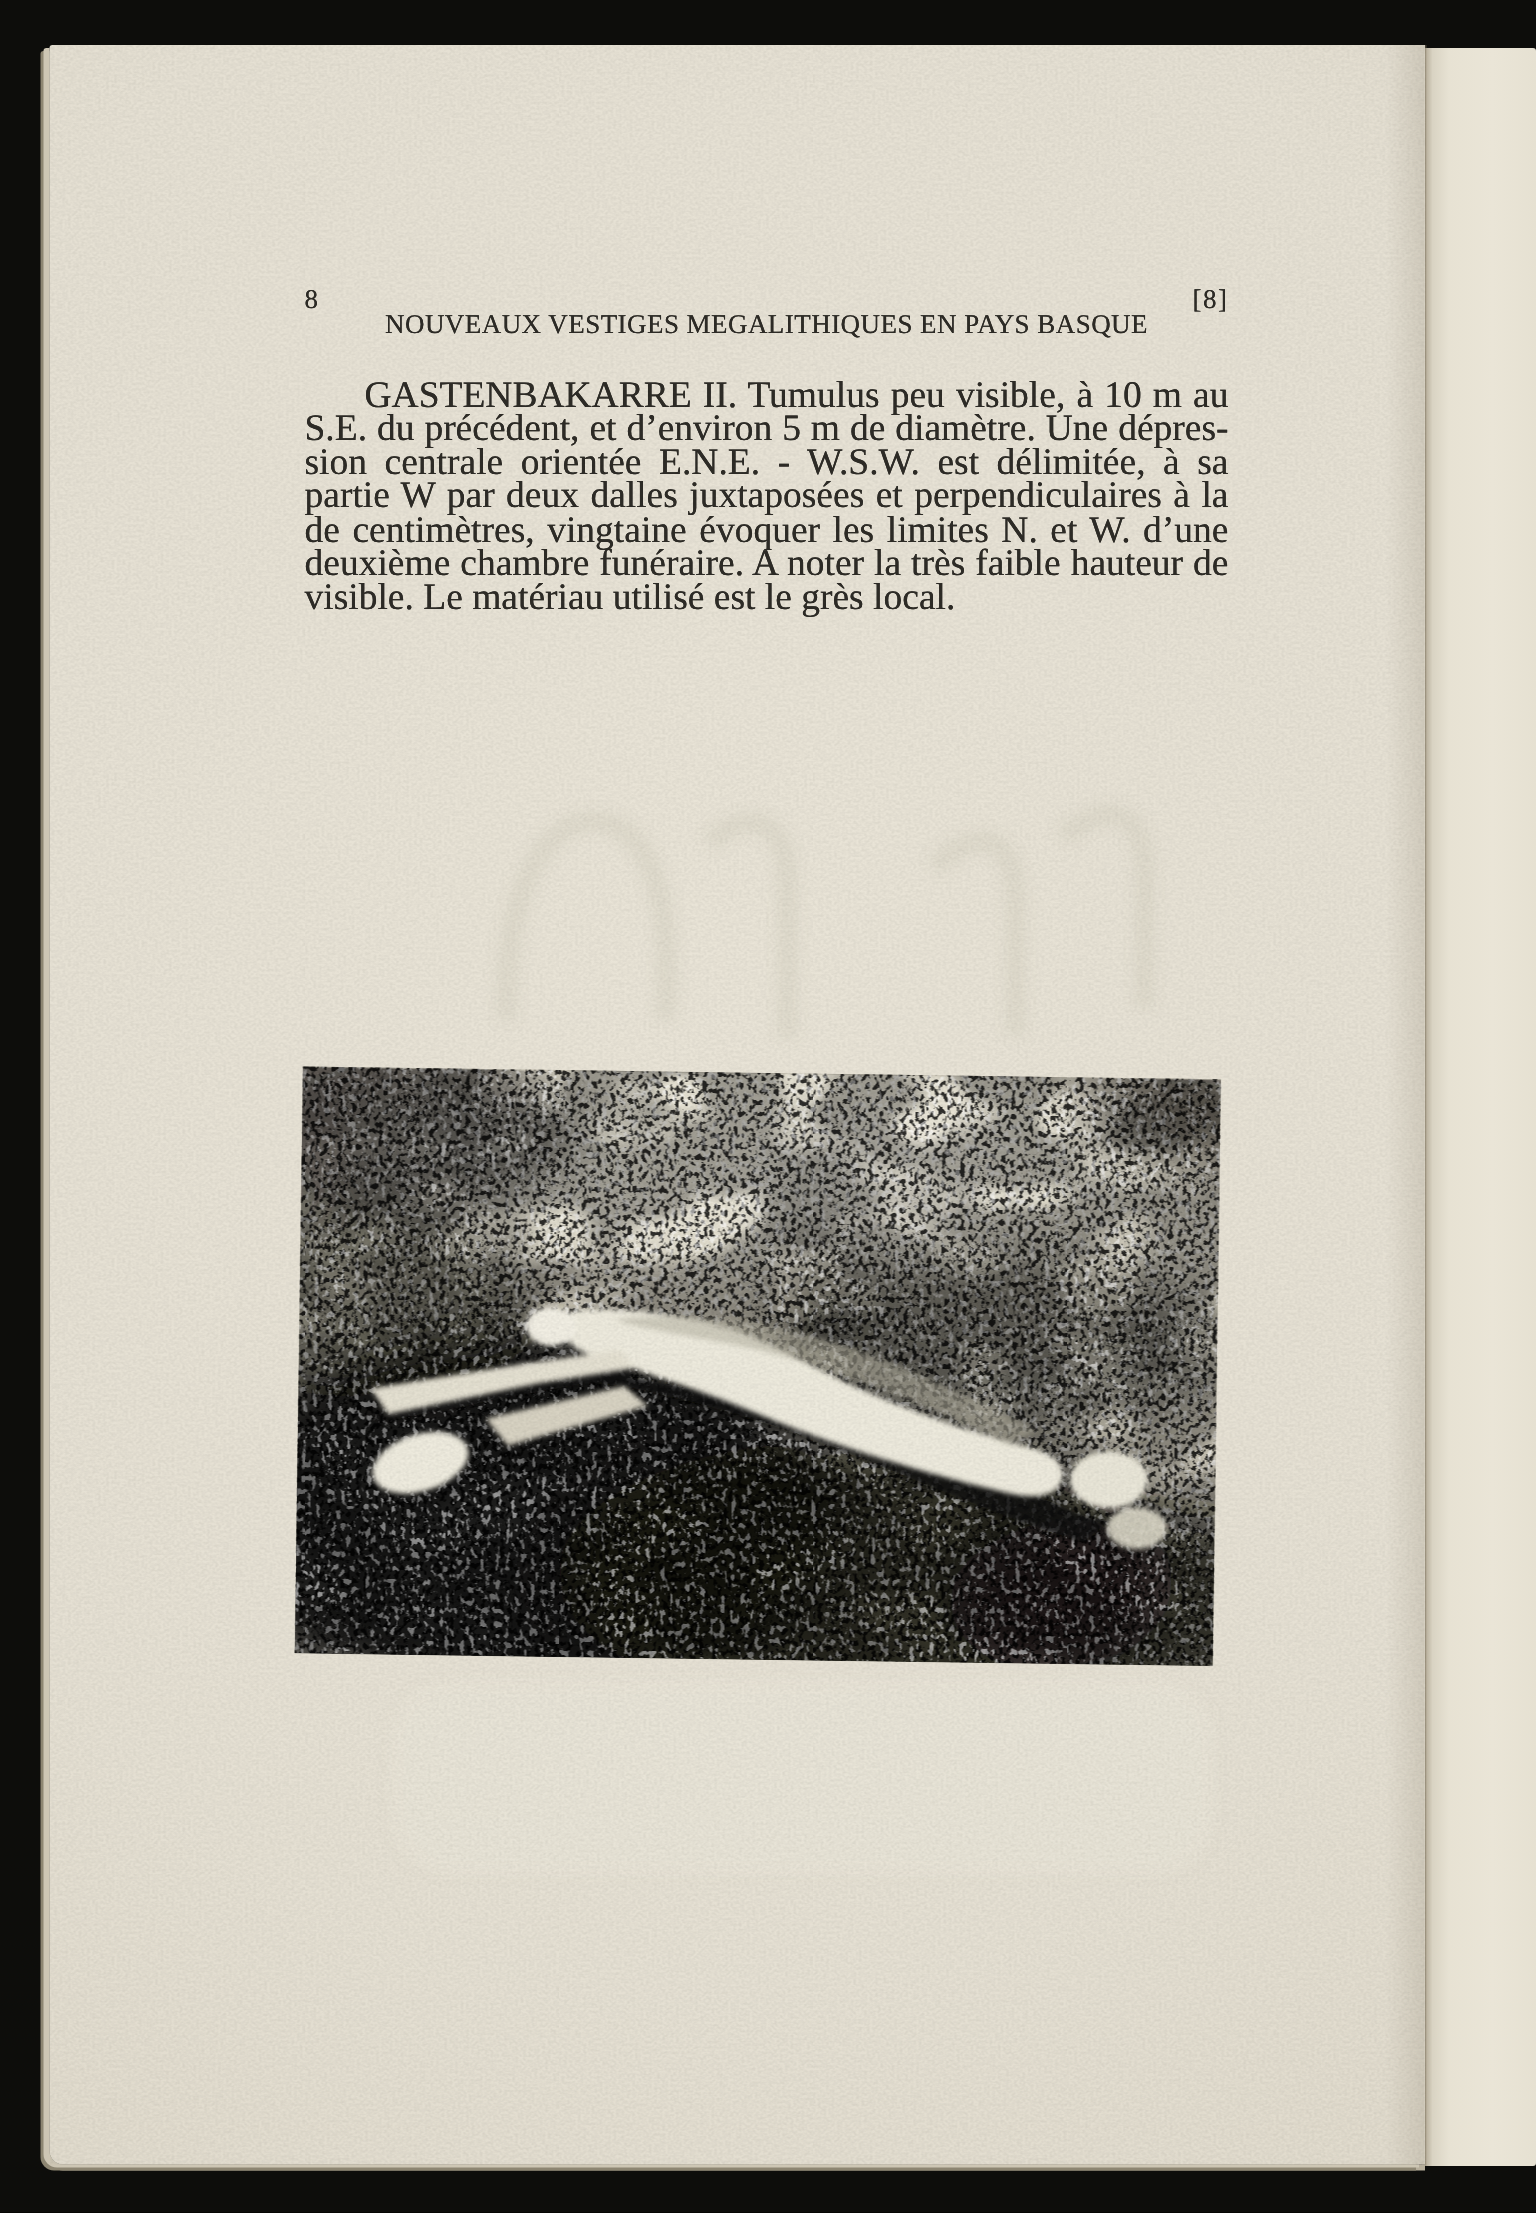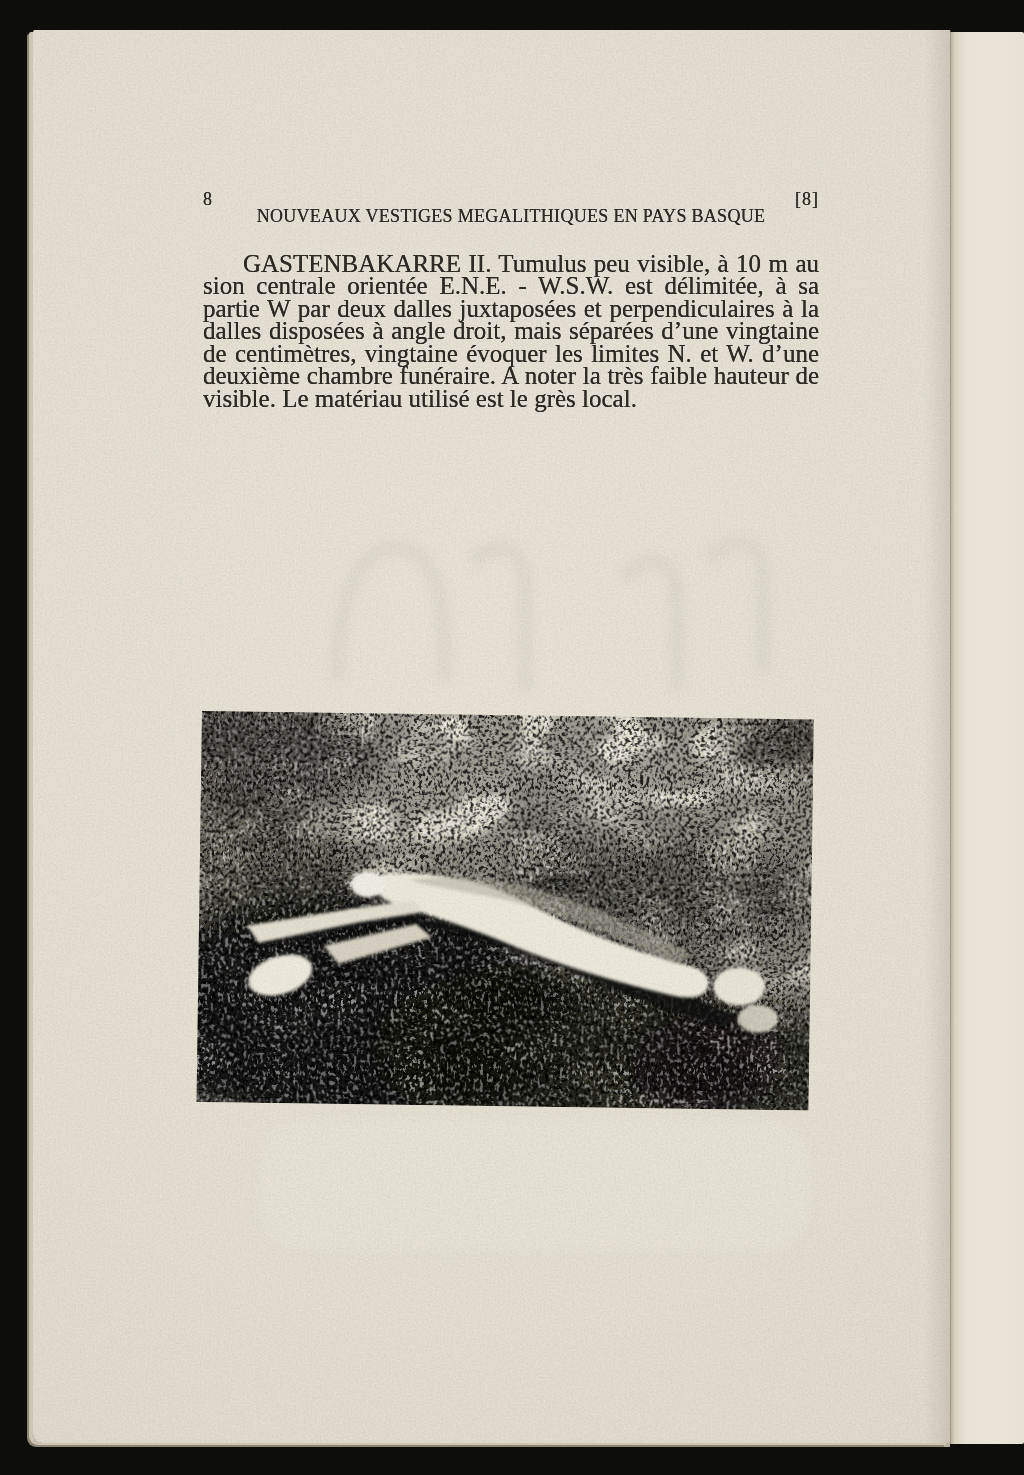--- a/index.html
+++ b/index.html
@@ -66,23 +66,23 @@
   <div class="page">
 
     <div class="running-head">
       <span class="folio">8</span>
       <span class="title">NOUVEAUX VESTIGES MEGALITHIQUES EN PAYS BASQUE</span>
       <span class="bracket">[8]</span>
     </div>
 
     <div class="body-text">
         <div class="tline first">GASTENBAKARRE II. Tumulus peu visible, à 10 m au</div>
+        <div class="tline">S.E. du précédent, et d’environ 5 m de diamètre. Une dépres-</div>
         <div class="tline">sion centrale orientée E.N.E. - W.S.W. est délimitée, à sa</div>
         <div class="tline">partie W par deux dalles juxtaposées et perpendiculaires à la</div>
-        <div class="tline">dalles disposées à angle droit, mais séparées d’une vingtaine</div>
         <div class="tline">de centimètres, vingtaine évoquer les limites N. et W. d’une</div>
         <div class="tline">deuxième chambre funéraire. A noter la très faible hauteur de</div>
         <div class="tline last">visible. Le matériau utilisé est le grès local.</div>
       </div>
 
     <figure class="photo-figure" style="margin:0" aria-label="Photographie noir et blanc : dalles de grès couchées dans l’herbe">
       <svg viewBox="0 0 612 391" aria-hidden="true">
         <defs>
           <filter id="fb18" x="-40%" y="-40%" width="180%" height="180%">
               <feGaussianBlur stdDeviation="16"></feGaussianBlur>

